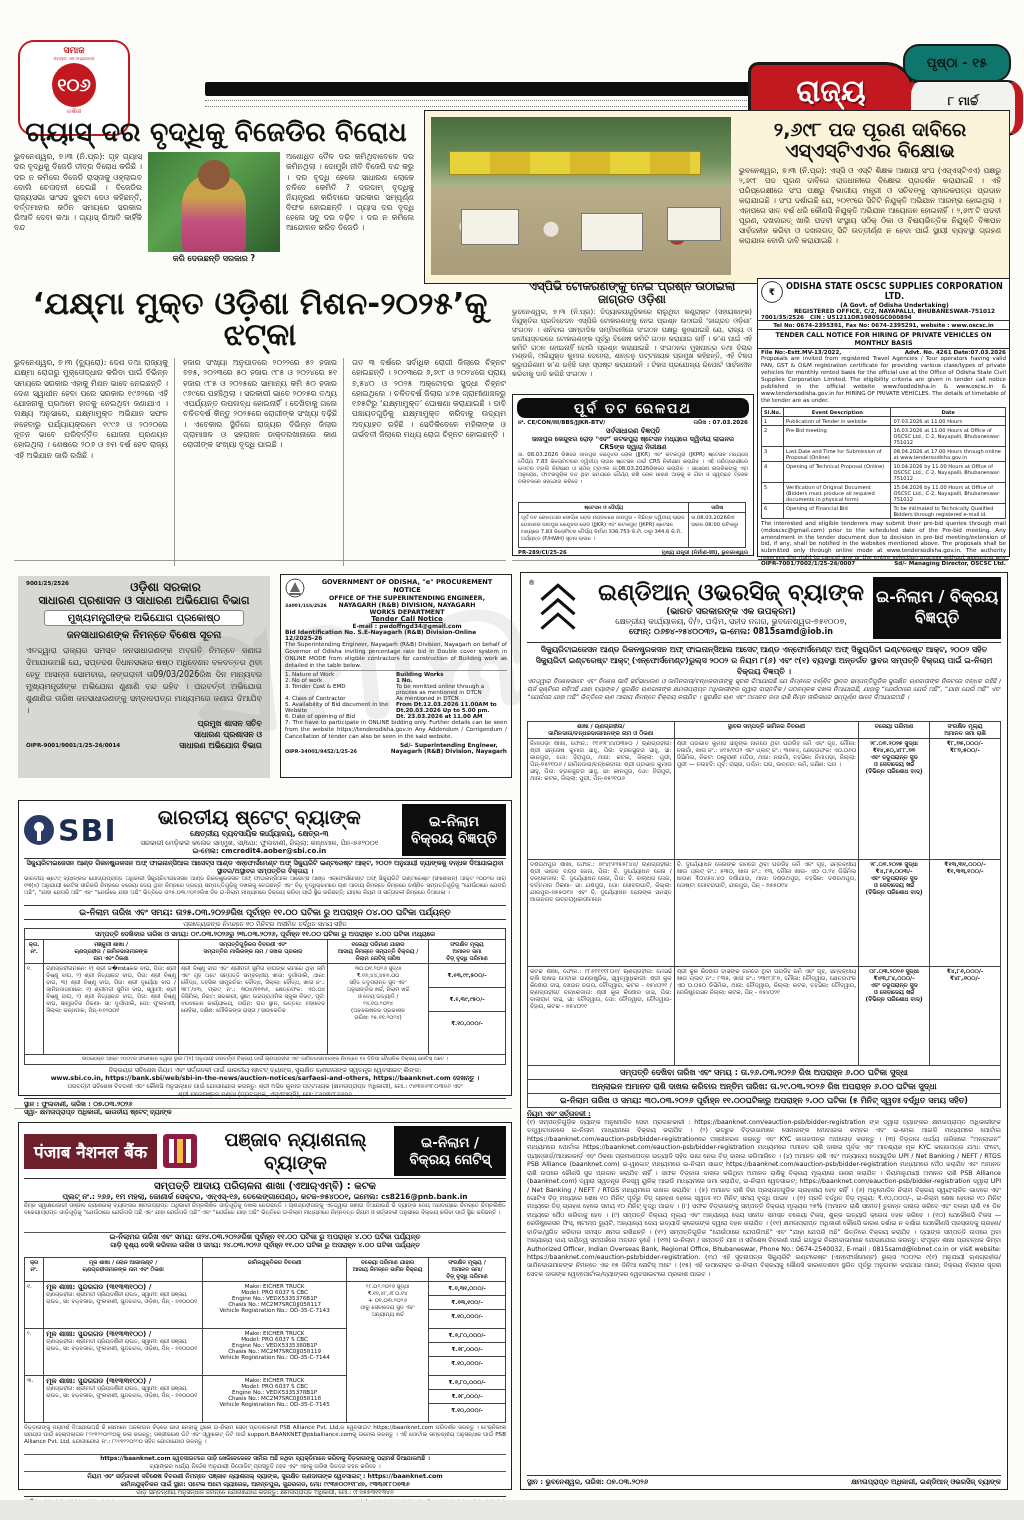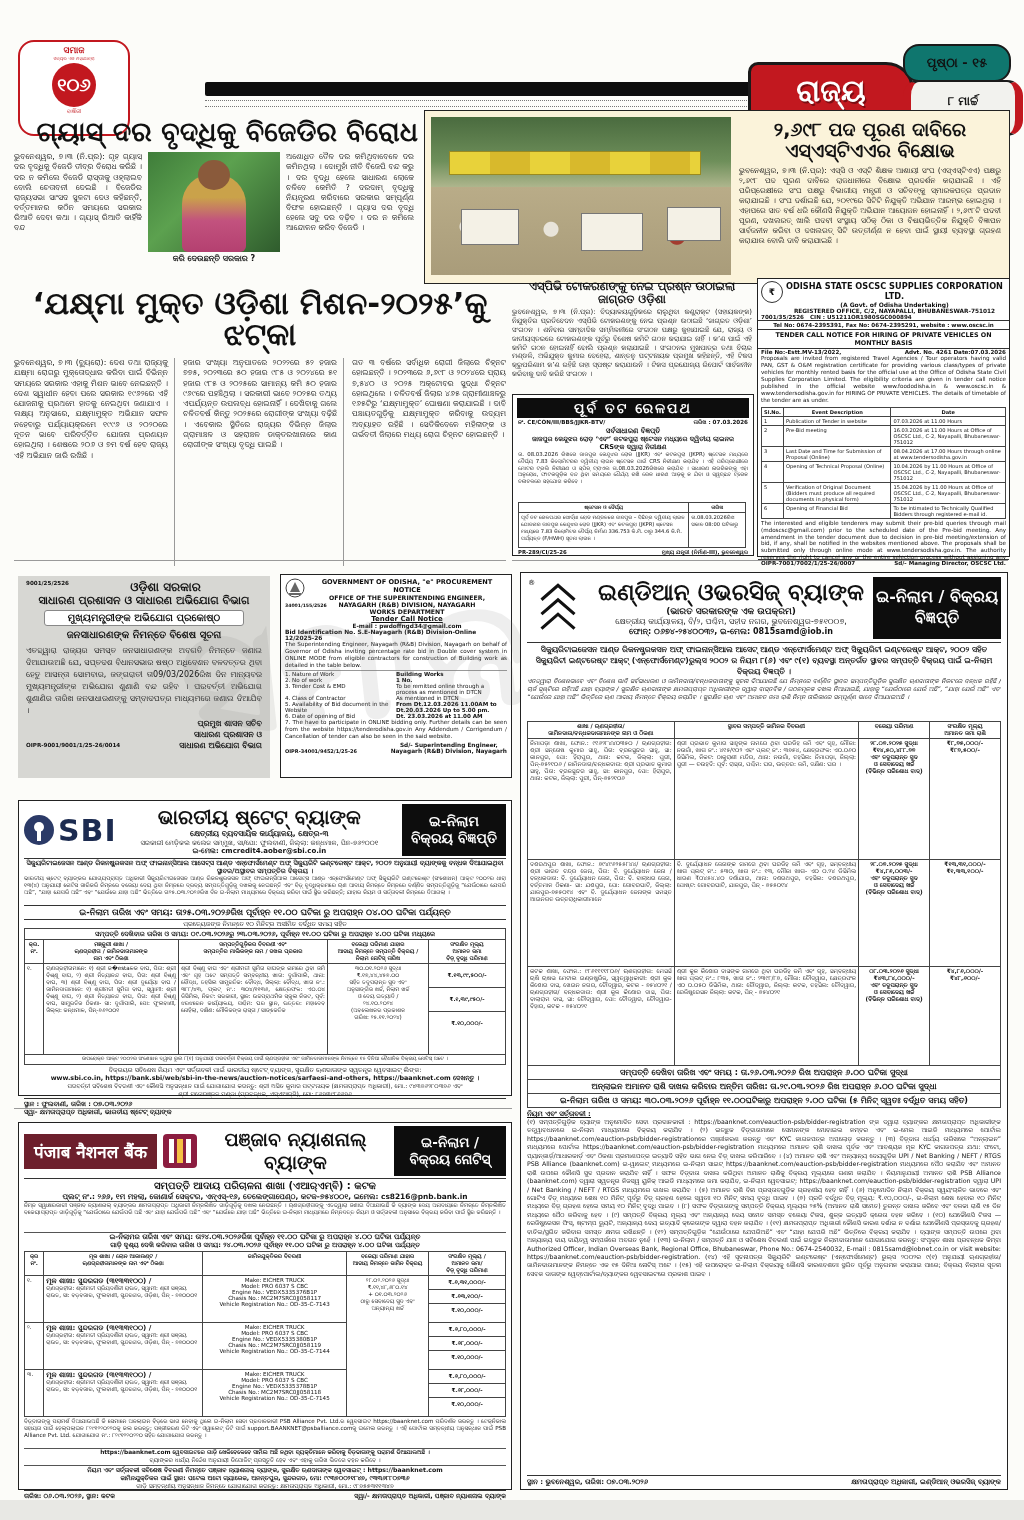--- a/index.html
+++ b/index.html
@@ -44,21 +44,21 @@
   </div>
   <div class="abs" style="left:903px;top:44px;width:104px;height:34px;background:#0f766e;border:2.5px solid #1a1a1a;border-radius:16px;display:flex;align-items:center;justify-content:center;">
     <span style="font-size:13px;font-weight:bold;">ପୃଷ୍ଠା - ୧୫</span>
   </div>
   <div class="abs" style="left:903px;top:80px;width:104px;height:52px;background:#f2f2ee;border:2.5px solid #1a1a1a;border-radius:16px;border-left:8px solid #c2181f;border-right:8px solid #c2181f;display:flex;flex-direction:column;align-items:center;justify-content:center;">
     <span style="font-size:12px;font-weight:bold;">୮ ମାର୍ଚ୍ଚ</span>
     <span style="font-size:12px;font-weight:bold;">୨୦୨୬</span>
   </div>
 
   <section class="abs" style="left:14px;top:118px;width:404px;height:166px;">
-    <h1 class="ct" style="margin:0;font-size:27px;line-height:1.05;text-align:right;">ଗ୍ୟାସ୍ ଦର ବୃଦ୍ଧିକୁ ବିଜେଡିର ବିରୋଧ</h1>
+    <h1 class="ct" style="margin:0;font-size:27px;line-height:1.05;">ଗ୍ୟାସ୍ ଦର ବୃଦ୍ଧିକୁ ବିଜେଡିର ବିରୋଧ</h1>
     <div style="display:flex;gap:6px;margin-top:6px;">
       <div class="jt clip" style="width:128px;height:118px;font-size:7.8px;line-height:1.3;">ଭୁବନେଶ୍ୱର, ୭।୩ (ନି.ପ୍ର): ଗୃହ ଗ୍ୟାସ୍ ଦର ବୃଦ୍ଧିକୁ ବିଜେଡି ତୀବ୍ର ବିରୋଧ କରିଛି । ଦର ନ କମିଲେ ବିଜେଡି ରାସ୍ତାକୁ ଓହ୍ଲାଇବ ବୋଲି ଚେତାବନୀ ଦେଇଛି । ବିଜେଡିର ରାଜ୍ୟସଭା ସାଂସଦ ସୁଳଟା ଦେଓ କହିଛନ୍ତି, ବର୍ତ୍ତମାନର କଠିନ ସମୟରେ ସରକାର ରିଆତି ଦେବା କଥା । ଗ୍ୟାସ୍ ରିଆତି କାହିଁକି ବନ୍ଦ</div>
       <div style="width:132px;">
         <div class="photo" style="width:132px;height:100px;background:linear-gradient(135deg,#3f7d3a 0%,#5ca14f 40%,#2f5c2d 100%);">
           <div class="abs" style="left:34px;top:22px;width:64px;height:78px;border-radius:30px 30px 6px 6px;background:linear-gradient(180deg,#caa24a 30%,#c2527e 60%,#b44070 100%);"></div>
           <div class="abs" style="left:50px;top:8px;width:32px;height:30px;border-radius:50%;background:#8a5a3b;"></div>
         </div>
         <div class="ct" style="font-size:8px;font-weight:bold;margin-top:2px;">କରି ଦେଉଛନ୍ତି ସରକାର ?</div>
       </div>
       <div class="jt clip" style="width:128px;height:118px;font-size:7.8px;line-height:1.3;">ଅଶୋଧିତ ତୈଳ ଦର କମିଥିବାବେଳେ ଦର କମିନଥିଲା । ଦୋମୁହାଁ ନୀତି ବିଜେପି ବନ୍ଦ କରୁ । ଦର ବୃଦ୍ଧି ହେଲେ ସାଧାରଣ ଲୋକେ ଚଳିବେ କେମିତି ? ଦରଦାମ୍ ବୃଦ୍ଧିକୁ ନିୟନ୍ତ୍ରଣ କରିବାରେ ସରକାର ସମ୍ପୂର୍ଣ୍ଣ ବିଫଳ ହୋଇଛନ୍ତି । ଗ୍ୟାସ ଦର ବୃଦ୍ଧି ହେଲେ ସବୁ ଦର ବଢ଼ିବ । ଦର ନ କମିଲେ ଆନ୍ଦୋଳନ କରିବ ବିଜେଡି ।</div>
@@ -95,21 +95,21 @@
       <div class="jt clip" style="width:156px;height:208px;font-size:7.8px;line-height:1.32;">ଗତ ୩ ବର୍ଷରେ ସର୍ବାଧିକ ରୋଗୀ ଜିଲାରେ ଚିହ୍ନଟ ହୋଇଛନ୍ତି । ୨୦୨୩ରେ ୬,୬୯୮ ଓ ୨୦୨୪ରେ ପ୍ରାୟ ୭,୫୪୦ ଓ ୨୦୨୫ ଅକ୍ଟୋବର ସୁଦ୍ଧା ଚିହ୍ନଟ ହୋଇଥିଲେ । ଚଳିତବର୍ଷ ଜିଲାର ୪୬୫ ଗ୍ରାମୀଣାଞ୍ଚଳରୁ ୧୬୫ଟିରୁ ‘ଯକ୍ଷ୍ମାମୁକ୍ତ’ ଘୋଷଣା କରାଯାଇଛି । ଦାବି ପଞ୍ଚାୟତଗୁଡ଼ିକୁ ଯକ୍ଷ୍ମାମୁକ୍ତ କରିବାକୁ ଉଦ୍ୟମ ଅବ୍ୟାହତ ରହିଛି । ସେତିକିବେଳେ ମହିଳାଙ୍କ ଓ ଗର୍ଭବତୀ ଜିଲାରେ ମଧ୍ୟ ରୋଗ ଚିହ୍ନଟ ହୋଇଛନ୍ତି ।</div>
     </div>
   </section>
 
   <section class="abs" style="left:512px;top:280px;width:240px;height:110px;">
     <h3 class="ct" style="margin:0;font-size:11.5px;line-height:1.1;">ଏସ୍‌ପିଭି ଟୋକରଣଙ୍କୁ ନେଇ ପ୍ରଶ୍ନ ଉଠାଇଲା ଜାଗ୍ରତ ଓଡ଼ିଶା</h3>
     <div class="jt clip" style="margin-top:3px;height:88px;font-size:6.9px;line-height:1.28;">ଭୁବନେଶ୍ୱର, ୭।୩ (ନି.ପ୍ର): ବିଦ୍ୟାଳୟଗୁଡ଼ିକରେ ଚାଲୁଥିବା କଣ୍ଟ୍ରାକ୍ଟ (ସହାୟକଙ୍କ) ନିଯୁକ୍ତିର ପ୍ରତିବେଦନ ଏସ୍‌ପିଭି ଟୋକରଣଙ୍କୁ ନେଇ ପ୍ରଶ୍ନ ଉଠାଇଛି ‘ଜାଗ୍ରତ ଓଡ଼ିଶା’ ସଂଗଠନ । ଶନିବାର ସାମ୍ବାଦିକ ସମ୍ମିଳନୀରେ ସଂଗଠନ ପକ୍ଷରୁ କୁହାଯାଇଛି ଯେ, ରାଜ୍ୟ ଓ ଜାତୀୟସ୍ତରରେ ଟୋକରଣଙ୍କ ପୂର୍ବରୁ ବିଶେଷ କମିଟି ଗଠନ କରାଯାଇ ନାହିଁ । କ’ଣ ପାଇଁ ଏହି କମିଟି ଗଠନ ହୋଇନାହିଁ ବୋଲି ପ୍ରଶ୍ନ କରାଯାଇଛି । ସଂଗଠନର ମୁଖପାତ୍ର ତଥା ବିଚାର ମଣ୍ଡଳି, ଅଭିଯୁକ୍ତ କୁମାର ବେହେରା, ଶାନ୍ତନୁ ପଟ୍ଟନାୟକ ପ୍ରମୁଖ କହିଛନ୍ତି, ଏହି ଟିକସ କ୍ରୁପରିଣାମ କ’ଣ ରହିଛି ତାହା ସ୍ପଷ୍ଟ କରାଯାଉନି । ଟିକସ ପ୍ରଯୋଜ୍ୟ ରିପୋର୍ଟ ସାର୍ବଜନୀନ କରିବାକୁ ଦାବି କରିଛି ସଂଗଠନ ।</div>
   </section>
 
   <section class="abs frame" style="left:512px;top:394px;width:240px;height:160px;">
-    <div class="black-box" style="height:20px;margin:3px 4px 0;font-size:14px;letter-spacing:2px;">
+    <div class="black-box" style="height:20px;margin:3px 4px 0;font-size:14px;letter-spacing:2px;border-radius:8px;">
         <span>ପୂର୍ବ ତଟ ରେଳପଥ</span>
       </div>
     <div style="display:flex;justify-content:space-between;padding:1px 5px;font-size:5.6px;font-weight:bold;">
       <span>ନଂ. CE/CON/III/BBS/JJKR-BTV/</span>
       <span>ତାରିଖ : 07.03.2026</span>
     </div>
     <div class="ct b" style="font-size:7px;">ସର୍ବସାଧାରଣ ବିଜ୍ଞପ୍ତି</div>
     <div class="ct b clip" style="font-size:6.6px;height:16px;padding:0 8px;">ଜାଜପୁର କେନ୍ଦୁଝର ରୋଡ଼ ‘ଏବଂ’ କଟକପୁରା ଷ୍ଟେସନ ମଧ୍ୟରେ ଦ୍ୱିତୀୟ ଲାଇନର CRSଙ୍କ ଦ୍ୱାରା ନିରୀକ୍ଷଣ</div>
     <div class="jt clip" style="font-size:5.4px;line-height:1.25;height:50px;padding:0 5px;">ତା. 08.03.2026 ରିଖରେ ଜାଜପୁର କେନ୍ଦୁଝର ରୋଡ (JJKR) ଏବଂ କଟକପୁରା (JKPR) ଷ୍ଟେସନ ମଧ୍ୟରେ ଦୈର୍ଘ୍ୟ 7.83 କିଲୋମିଟରର ଦ୍ୱିତୀୟ ଲାଇନ ଷ୍ଟେସନ ପାଇଁ CRS ନିରୀକ୍ଷଣ କରାଯିବ । ଏହି ପରିପ୍ରେକ୍ଷୀରେ ମୋଟର ଟ୍ରଲି ନିରୀକ୍ଷଣ ଓ ସ୍ପିଡ୍ ଟ୍ରାଏଲ ତା.08.03.2026ରିଖରେ କରାଯିବ । ସାଧାରଣ ନାଗରିକଙ୍କୁ ଏହା ଅନୁରୋଧ, ଫାଟକଗୁଡ଼ିକ ବନ୍ଦ ଥିବା ସମୟରେ ଧୈର୍ଯ୍ୟ ରଖି ରେଳ ଧାରଣ ଆଡ଼କୁ ନ ଯିବା ଓ ସ୍ୱଚ୍ଛନ୍ଦ ଟ୍ରେନ ଚଳାଚଳରେ ସହଯୋଗ କରିବେ ।</div>
     <table class="nt" style="width:228px;margin:1px 5px;font-size:5.2px;">
@@ -433,21 +433,21 @@
       <div class="black-box" style="width:112px;height:50px;font-size:13.5px;flex-direction:column;">
         <span>ଇ-ନିଲାମ /</span>
           <span>ବିକ୍ରୟ ନୋଟିସ୍</span>
       </div>
     </div>
     <div class="ct b" style="font-size:10px;border-top:1px solid #333;margin-top:2px;padding-top:1px;">ସମ୍ପତ୍ତି ଆଦାୟ ପରିଚାଳନା ଶାଖା (ଏଆର୍‌ଏମ୍‌ବି) : କଟକ</div>
     <div class="ct b" style="font-size:7.4px;">ପ୍ଲଟ୍ ନଂ.: ୨୬୬, ୧ମ ମହଲା, କୋଣାର୍କ ସେକ୍ଟର, ଏନ୍‌ଏସ୍-୧୬, ତେଲେଙ୍ଗାପେଣ୍ଠ, କଟକ-୭୫୪୦୦୧, ଇମେଲ: cs8216@pnb.bank.in</div>
     <div class="jt clip" style="font-size:5.6px;line-height:1.3;height:30px;border-top:1px solid #555;">ନିମ୍ନ ସ୍ୱାକ୍ଷରକାରୀ ପଞ୍ଜାବ ନ୍ୟାଶନାଲ୍ ବ୍ୟାଙ୍କର କ୍ଷମତାପ୍ରାପ୍ତ ଅଧିକାରୀ ନିମ୍ନଲିଖିତ ଗାଡ଼ିଗୁଡ଼ିକୁ ଦଖଲ ନେଇଛନ୍ତି । ଋଣଗ୍ରହୀତାଙ୍କୁ ଏତଦ୍ଦ୍ୱାରା ଜଣାଇ ଦିଆଯାଉଛି କି ବ୍ୟାଙ୍କ ଦେୟ ଅନାଦାୟରେ ନିମନ୍ତେ ନିମ୍ନଲିଖିତ ବକେୟାପ୍ରାପ୍ତ ଗାଡ଼ିଗୁଡ଼ିକୁ “ଯେଉଁଠାରେ ଯେଉଁପରି ଅଛି ଏବଂ ଯାହା ଯେଉଁପରି ଅଛି” ଏବଂ “ଯେଉଁରେ ଯାହା ଅଛି” ଭିତ୍ତିରେ ଇ-ନିଲାମ ମାଧ୍ୟମରେ ନିମ୍ନଦତ୍ତ ନିୟମ ଓ ସର୍ତ୍ତାବଳୀ ଅନୁସାରେ ବିକ୍ରୟ କରିବା ପାଇଁ ସ୍ଥିର କରିଛନ୍ତି ।</div>
     <div class="ct b" style="font-size:7px;border-top:1px solid #555;">ଇ-ନିଲାମର ତାରିଖ ଏବଂ ସମୟ: ତା୨୪.୦୩.୨୦୨୬ରିଖ ପୂର୍ବାହ୍ନ ୧୧.୦୦ ଘଟିକା ରୁ ଅପରାହ୍ନ ୪.୦୦ ଘଟିକା ପର୍ଯ୍ୟନ୍ତ</div>
     <div class="ct b" style="font-size:6.6px;">ଗାଡ଼ି ଦୃଶ୍ୟ ଦେଖି କରିବାର ତାରିଖ ଓ ସମୟ: ୨୪.୦୩.୨୦୨୬ ପୂର୍ବାହ୍ନ ୧୧.୦୦ ଘଟିକା ରୁ ଅପରାହ୍ନ ୪.୦୦ ଘଟିକା ପର୍ଯ୍ୟନ୍ତ</div>
-    <table class="nt" style="font-size:5.6px;margin-top:2px;padding-left:36px;">
+    <table class="nt" style="font-size:5.6px;margin-top:8px;padding-left:36px;">
       <tbody>
           <tr>
         <th style="width:4%;" class="pre">କ୍ର
 ନଂ.</th>
         <th style="width:33%;" class="pre">ମୂଳ ଶାଖା / ଲୋନ ଆକାଉଣ୍ଟ /
 ଋଣଗ୍ରହୀତାମାନଙ୍କ ନାମ ଏବଂ ଠିକଣା</th>
         <th style="width:30%;">ଜାମିନଯୁକ୍ତିକର ବିବରଣୀ</th>
         <th style="width:17%;" class="pre">ବକେୟା ପରିମାଣ ଯାହାର
 ଆଦାୟ ନିମନ୍ତେ ଜାମିନ ବିକ୍ରୟ</th>
         <th class="pre">ସଂରକ୍ଷିତ ମୂଲ୍ୟ /

